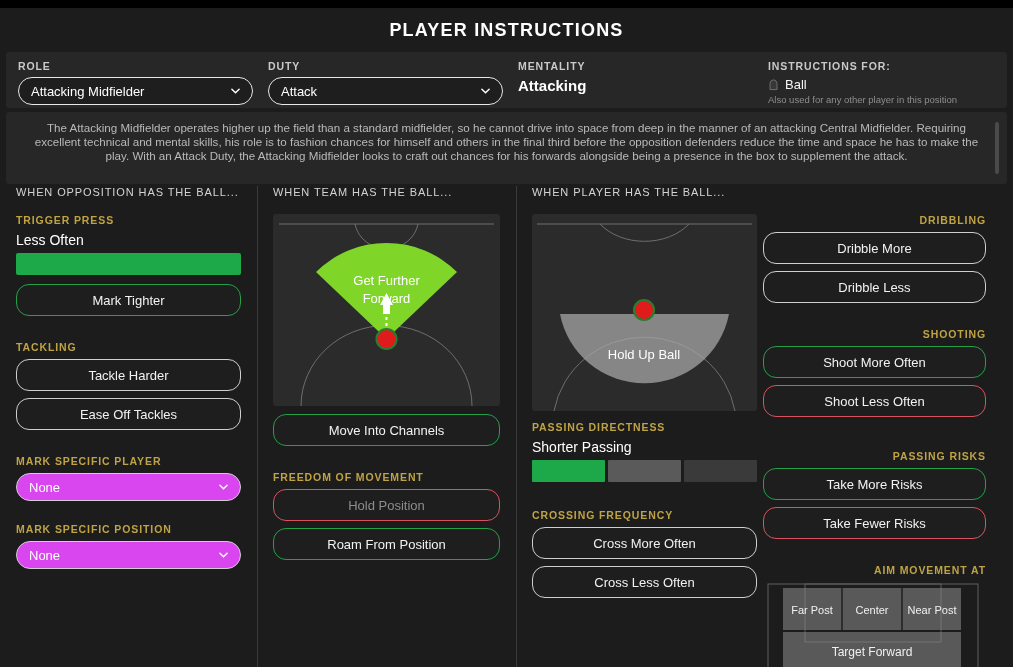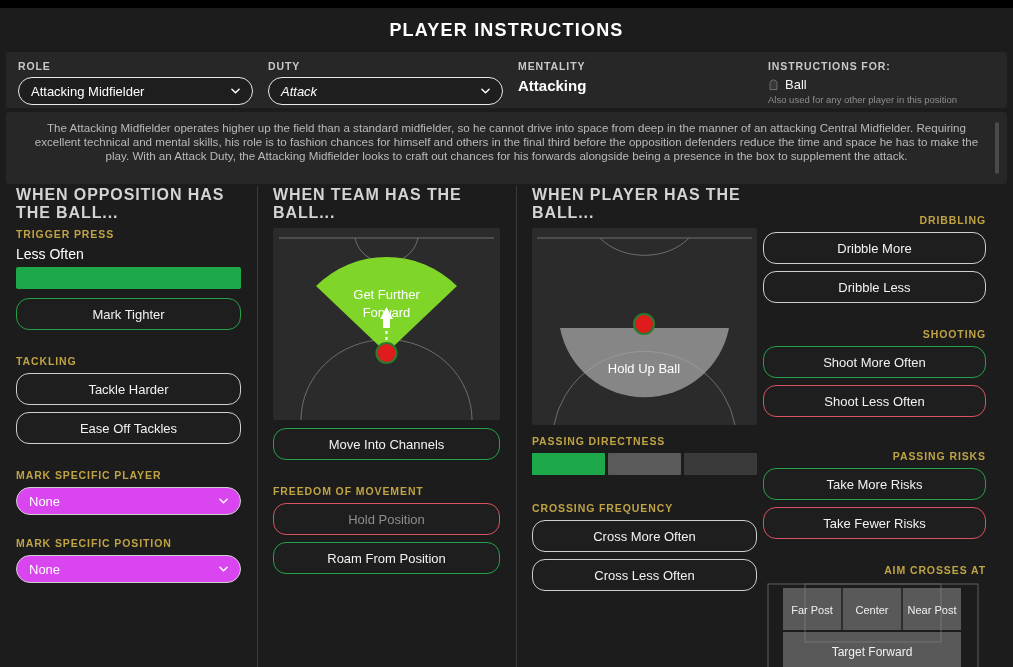--- a/index.html
+++ b/index.html
@@ -114,24 +114,24 @@
     position: absolute; top: 186px; left: 0;
     width: 1013px; height: 481px;
   }
   .vdiv {
     position: absolute; top: 0; width: 1px; height: 481px;
     background: #3a3a3a;
   }
   .col { position: absolute; top: 0; }
   .col-head {
     color: #d4d4d4;
-    font-size: 16px;
-    font-weight: bold;
+    font-size: 11px;
+    font-weight: normal;
     letter-spacing: 0.9px;
-    margin-bottom: 6px;
+    margin-bottom: 16px;
   }
   .group-head {
     color: #bfa344;
     font-size: 10.5px;
     font-weight: bold;
     letter-spacing: 0.9px;
     margin-bottom: 6px;
   }
   .value-text {
     color: #ffffff;
@@ -214,21 +214,21 @@
       <div class="combo">
         <span>Attacking Midfielder</span>
         <svg class="chev" viewBox="0 0 10 10">
           <path d="M1 3 L5 7 L9 3" stroke="#ffffff" stroke-width="1.6" fill="none" stroke-linecap="round"></path>
         </svg>
       </div>
     </div>
 
     <div class="sel-col" style="left:262px;">
       <div class="sel-label">DUTY</div>
-      <div class="combo" style="width:235px;font-style:italic;">
+      <div class="combo" style="width:235px;">
         <span>Attack</span>
         <svg class="chev" viewBox="0 0 10 10">
           <path d="M1 3 L5 7 L9 3" stroke="#ffffff" stroke-width="1.6" fill="none" stroke-linecap="round"></path>
         </svg>
       </div>
     </div>
 
     <div class="sel-col" style="left:512px;">
       <div class="sel-label">MENTALITY</div>
       <div class="mentality-value">Attacking</div>
@@ -324,20 +324,21 @@
           <path d="M68 10 A55 42 0 0 0 157 10" fill="none" stroke="#6e6e6e" stroke-width="1"></path>
           <path d="M22 197 A92 90 0 0 1 203 197" fill="none" stroke="#6e6e6e" stroke-width="1"></path>
           <path d="M28 100 A86 85 0 0 0 197 100 Z" fill="#a9a9a9" fill-opacity="0.72"></path>
           <circle cx="112" cy="96" r="10" fill="#e01b1b" stroke="#2b7a30" stroke-width="2.2"></circle>
           <text x="112" y="145" text-anchor="middle" fill="#ffffff" font-size="13" font-family="Liberation Sans, sans-serif">Hold Up Ball</text>
         </svg>
       </div>
 
       <div style="height:10px;"></div>
       <div class="group-head">PASSING DIRECTNESS</div>
+      <div class="value-text">Shorter Passing</div>
       <div class="seg-bar">
         <div class="seg a"></div>
         <div class="seg b"></div>
         <div class="seg c"></div>
       </div>
 
       <div class="spacer-lg"></div>
       <div class="group-head">CROSSING FREQUENCY</div>
       <div class="pill">Cross More Often</div>
       <div class="pill">Cross Less Often</div>
@@ -353,21 +354,21 @@
       <div class="group-head">SHOOTING</div>
       <div class="pill on-green">Shoot More Often</div>
       <div class="pill on-red">Shoot Less Often</div>
 
       <div style="height:26px;"></div>
       <div class="group-head">PASSING RISKS</div>
       <div class="pill on-green">Take More Risks</div>
       <div class="pill on-red">Take Fewer Risks</div>
 
       <div class="spacer-lg"></div>
-      <div class="group-head">AIM CROSSES AT</div>
+      <div class="group-head">AIM MOVEMENT AT</div>
 
       <div style="position:relative; height:122px;">
         <svg width="223" height="122" viewBox="0 0 223 122">
           <rect x="5" y="2" width="210" height="92" fill="none" stroke="#5e5e5e" stroke-width="1"></rect>
           <rect x="42" y="2" width="136" height="58" fill="none" stroke="#5e5e5e" stroke-width="1"></rect>
           <path d="M76 94 A40 36 0 0 0 146 94" fill="none" stroke="#5e5e5e" stroke-width="1"></path>
 
           <rect x="20" y="6" width="178" height="42" fill="#808080" fill-opacity="0.62"></rect>
           <line x1="79" y1="6" x2="79" y2="48" stroke="#1c1c1c" stroke-width="1.4"></line>
           <line x1="139" y1="6" x2="139" y2="48" stroke="#1c1c1c" stroke-width="1.4"></line>

